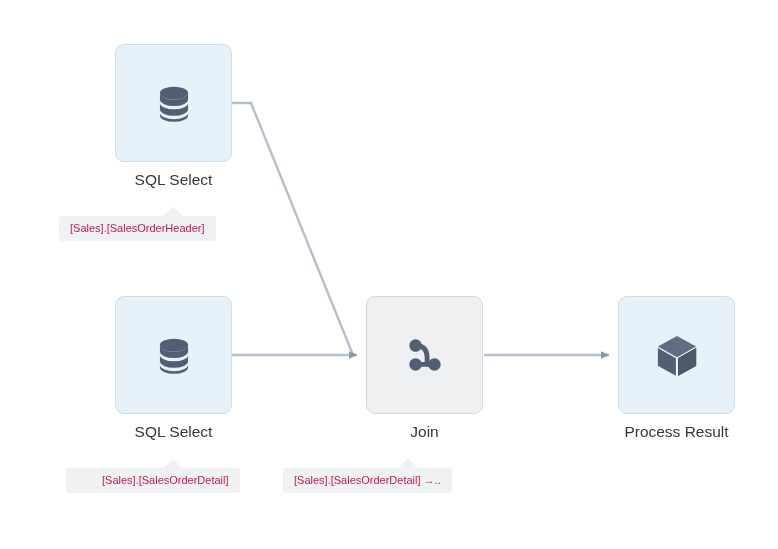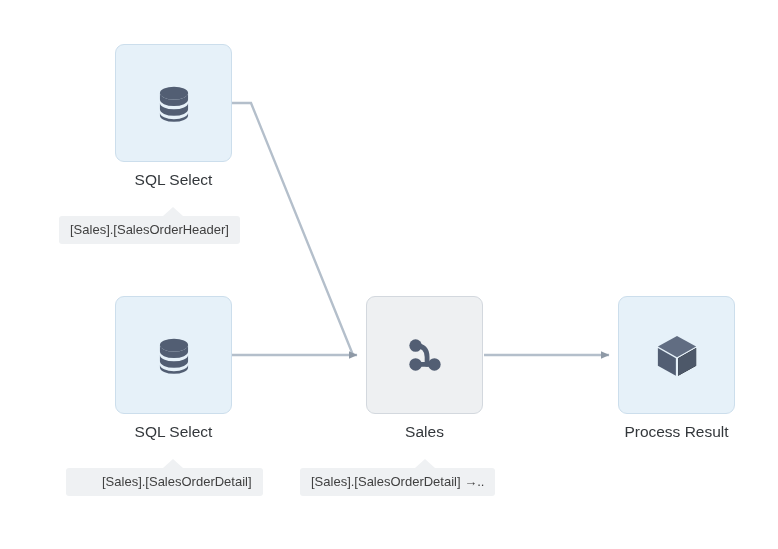--- a/index.html
+++ b/index.html
@@ -51,22 +51,22 @@
     position: absolute;
     text-align: center;
     font-size: 15.5px;
     color: #33373b;
     white-space: nowrap;
     z-index: 2;
   }
   .tooltip {
     position: absolute;
     background: #eff1f3;
-    color: #404040;
-    font-size: 13px;
+    color: #be185d;
+    font-size: 11px;
     padding: 6px 11px 7px 11px;
     border-radius: 3px;
     white-space: nowrap;
     z-index: 3;
   }
   .tooltip .caret {
     position: absolute;
     top: -9px;
     width: 0;
     height: 0;
@@ -131,22 +131,22 @@
     <span>
       <svg class="icon-svg" width="46" height="46" viewBox="0 0 44 44" aria-hidden="true">
         <path d="M13,13 L13,13 Q24,13 24,24 L24,31" fill="none" stroke="#525e73" stroke-width="4.6" stroke-linecap="round"></path>
         <path d="M13,31 L31,31" fill="none" stroke="#525e73" stroke-width="4.6" stroke-linecap="round"></path>
         <circle cx="13" cy="13" r="6" fill="#525e73"></circle>
         <circle cx="13" cy="31" r="6" fill="#525e73"></circle>
         <circle cx="31" cy="31" r="6" fill="#525e73"></circle>
       </svg>
     </span>
   </div>
-  <div class="node-label" style="left:297px; top:423px; width:237px;">Sales</div>
-  <div class="tooltip" style="left:291px; top:468px;">
+  <div class="node-label" style="left:297px; top:423px; width:237px;">Join</div>
+  <div class="tooltip" style="left:274px; top:468px;">
     <span class="caret" style="left:115px;"></span>
     <span>[Sales].[SalesOrderDetail] →..</span>
   </div>
 
   <div class="node blue" style="left:609px; top:296px;">
     <span>
       <svg class="icon-svg" width="54" height="54" viewBox="0 0 48 48" aria-hidden="true">
         <path d="M24,7 L41,16.5 L24,26 L7,16.5 z" fill="#616d82"></path>
         <path d="M7,17.8 L23,26.8 L23,42.5 L7,33.5 z" fill="#525e73"></path>
         <path d="M41,17.8 L25,26.8 L25,42.5 L41,33.5 z" fill="#4b real"></path>

